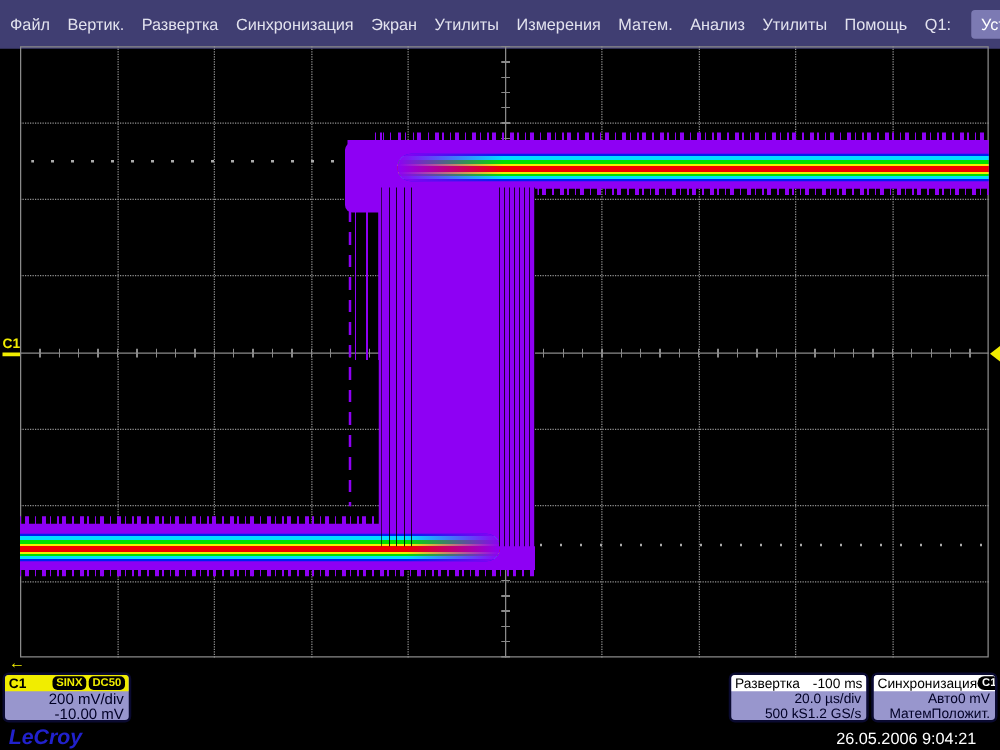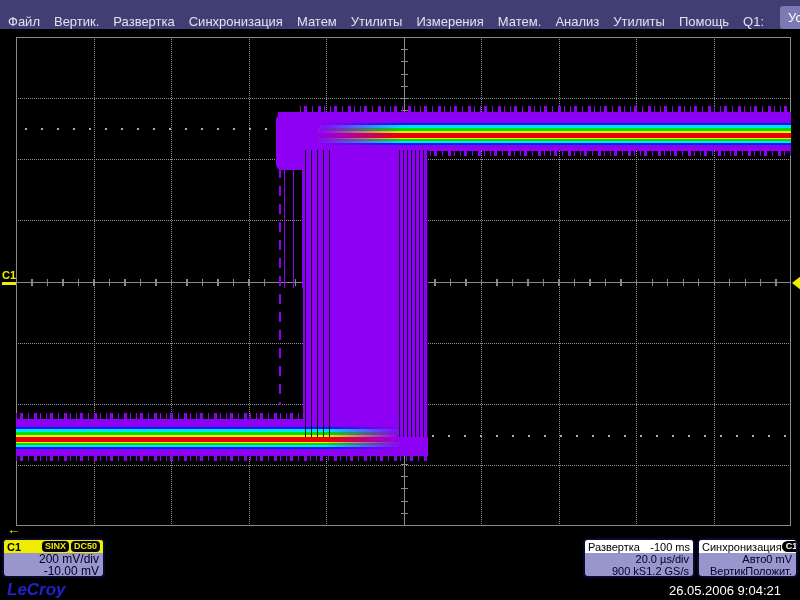--- a/index.html
+++ b/index.html
@@ -1,21 +1,21 @@
 <!DOCTYPE html>
 <html><head>
 <meta charset="utf-8">
 <style>
   html,body{margin:0;padding:0;background:#000;}
   #screen{position:relative;width:800px;height:600px;background:#000;overflow:hidden;
           font-family:"Liberation Sans",sans-serif;}
 
   
-  #menubar{position:absolute;left:0;top:0;width:800px;height:29px;background:#403e72;
-           display:flex;align-items:flex-end;padding:0 8px;box-sizing:border-box;gap:14px;
+  #menubar{position:absolute;left:0;top:0;width:800px;height:39px;background:#403e72;
+           display:flex;align-items:center;padding:0 8px;box-sizing:border-box;gap:14px;
            font-size:13px;color:#e2e2ee;white-space:nowrap;}
   #menubar .mi{cursor:default;}
   #menubar .qlabel{margin-left:auto;}
   #menubar .setup{background:#7c7ab3;color:#fff;border:none;border-radius:3px;
                   font-family:inherit;font-size:13px;padding:4px 8px;margin-left:2px;}
 
   
   .frame{position:absolute;left:16px;top:37px;width:775px;height:489px;
          border:1px solid #8a8a8a;box-sizing:border-box;}
   .vgrid{position:absolute;top:37px;height:489px;width:0;border-left:1px dotted #909090;}
@@ -98,21 +98,21 @@
 </head>
 <body>
 
 <div id="screen">
 
   <header id="menubar">
     <span class="mi">Файл</span>
     <span class="mi">Вертик.</span>
     <span class="mi">Развертка</span>
     <span class="mi">Синхронизация</span>
-    <span class="mi">Матем</span>
+    <span class="mi">Экран</span>
     <span class="mi">Утилиты</span>
     <span class="mi">Измерения</span>
     <span class="mi">Матем.</span>
     <span class="mi">Анализ</span>
     <span class="mi">Утилиты</span>
     <span class="mi">Помощь</span>
     <span class="qlabel">Q1:</span>
     <button class="setup">Установки</button>
   </header>
 
@@ -180,36 +180,36 @@
 
   <div class="infobox" id="tb-box">
     <div class="hdr">
       <span>Развертка</span>
       <span>-100 ms</span>
     </div>
     <div class="row right">
         <span>20.0 µs/div</span>
       </div>
     <div class="row">
-      <span>900 kS</span>
+      <span>500 kS</span>
       <span>1.2 GS/s</span>
     </div>
   </div>
 
   <div class="infobox" id="trg-box">
     <div class="hdr">
       <span>Синхронизация</span>
       <span class="src-badge">C1</span>
     </div>
     <div class="row">
       <span>Авто</span>
       <span>0 mV</span>
     </div>
     <div class="row">
-      <span>Вертик</span>
+      <span>Матем</span>
       <span>Положит.</span>
     </div>
   </div>
 
   <div id="logo">LeCroy</div>
   <div id="datetime">26.05.2006 9:04:21</div>
 
 </div>
 
 </body></html>

